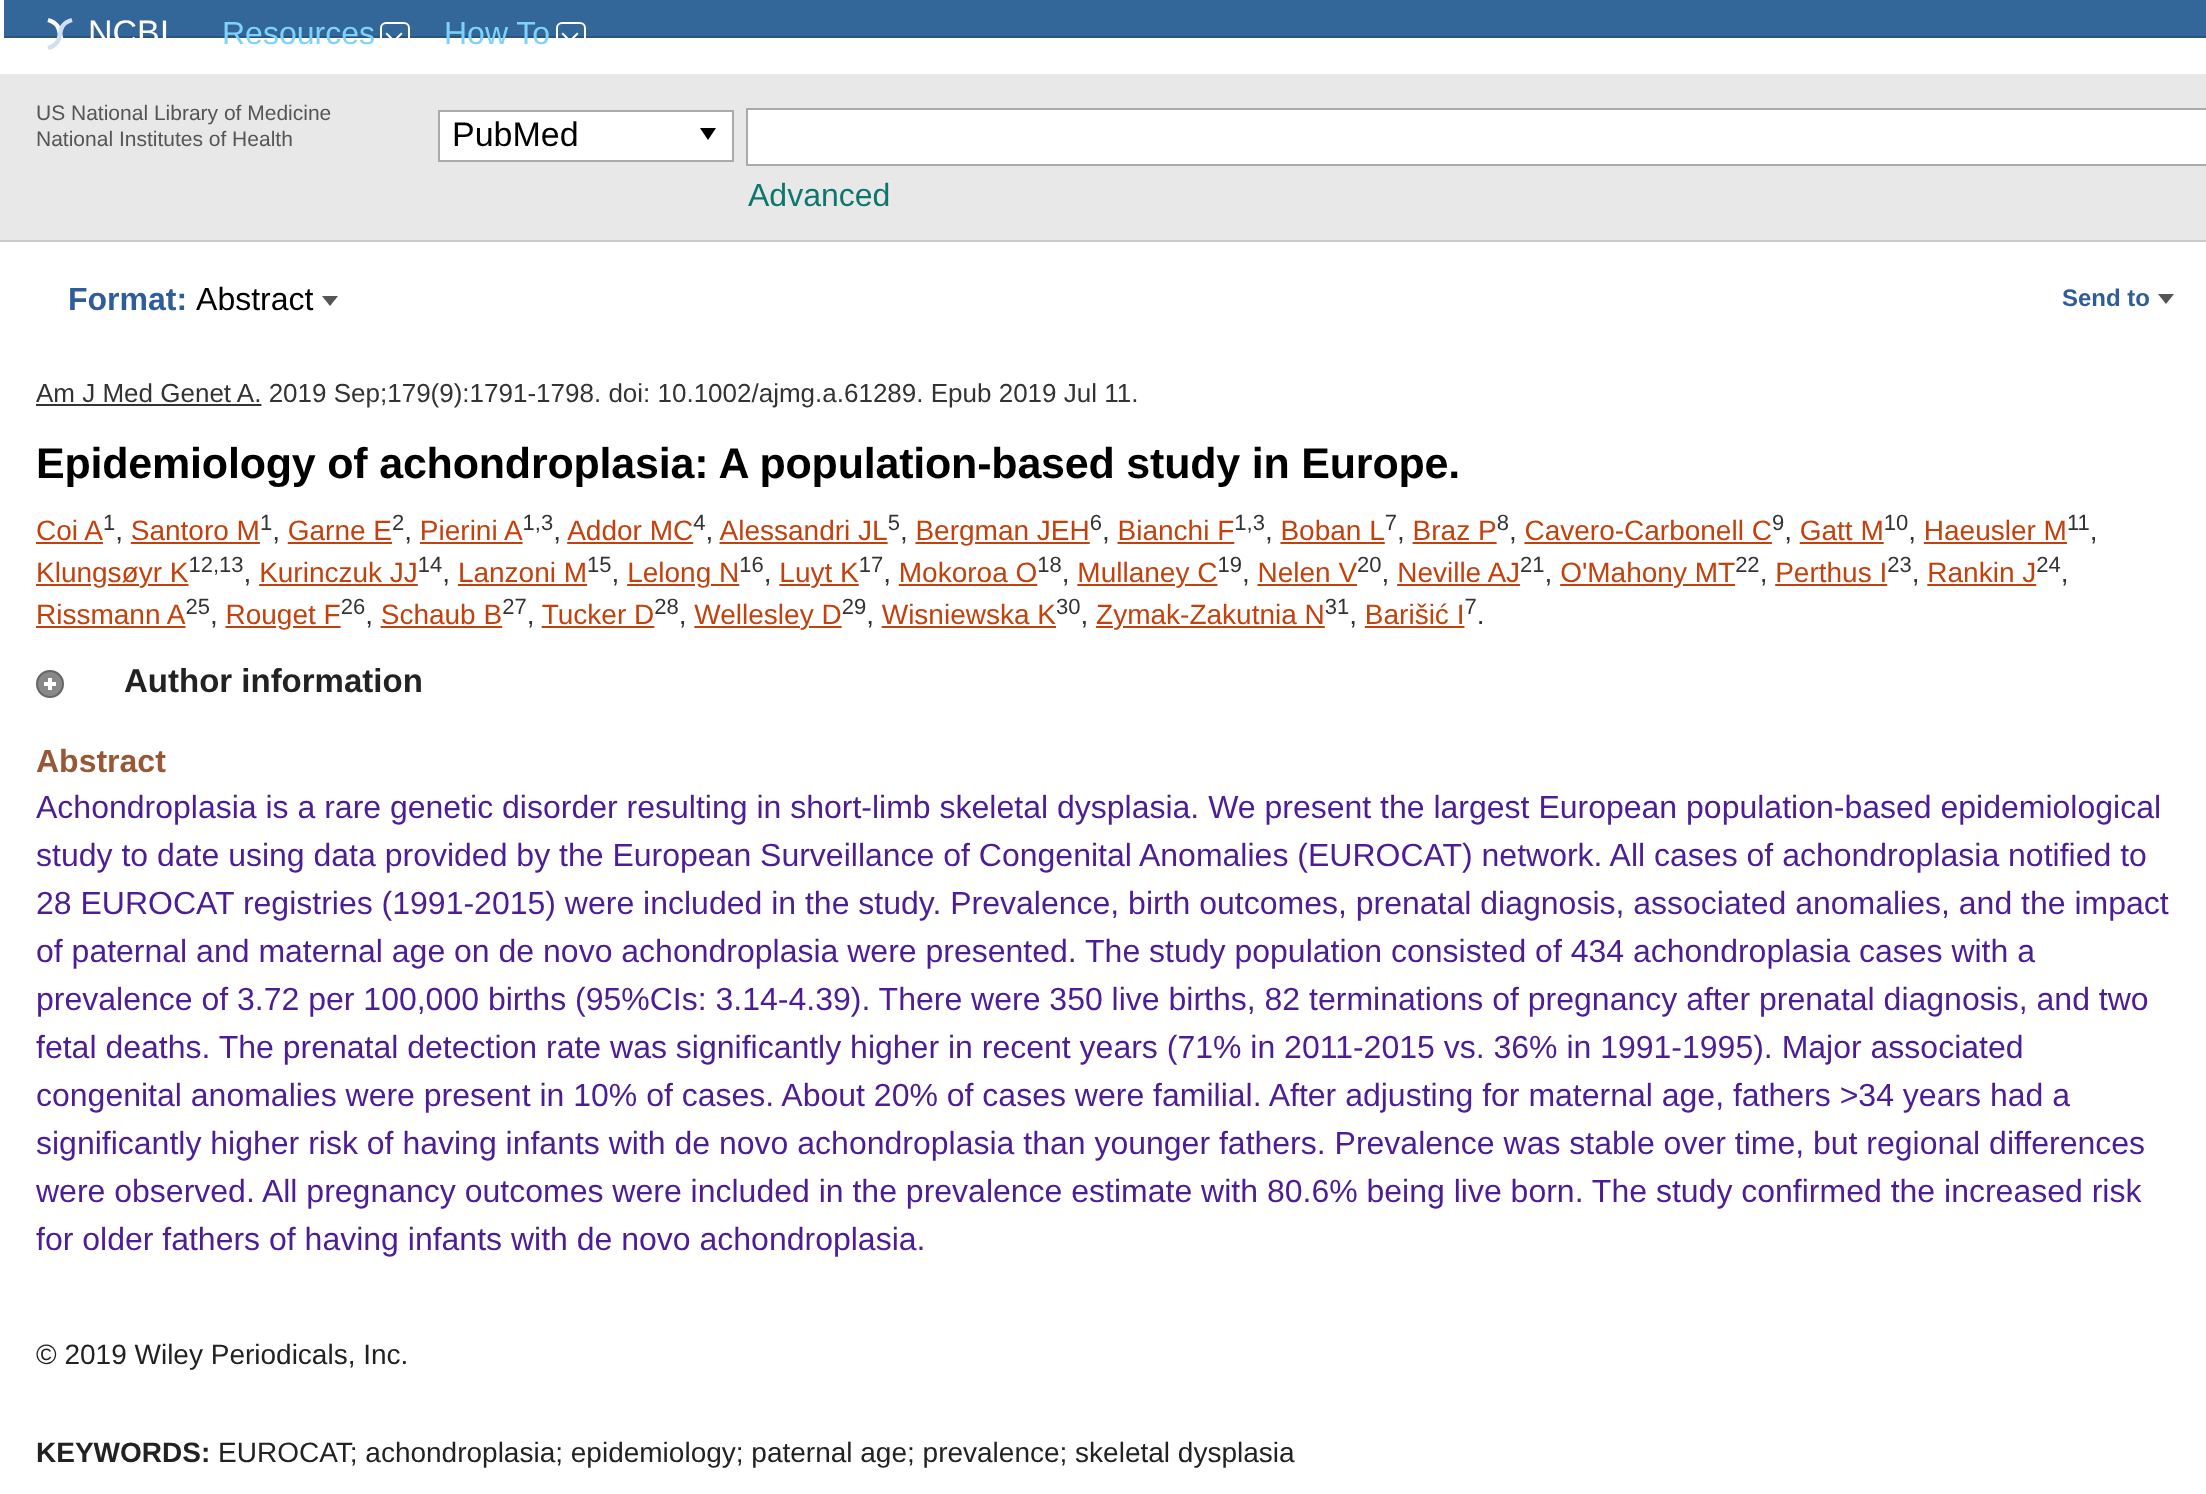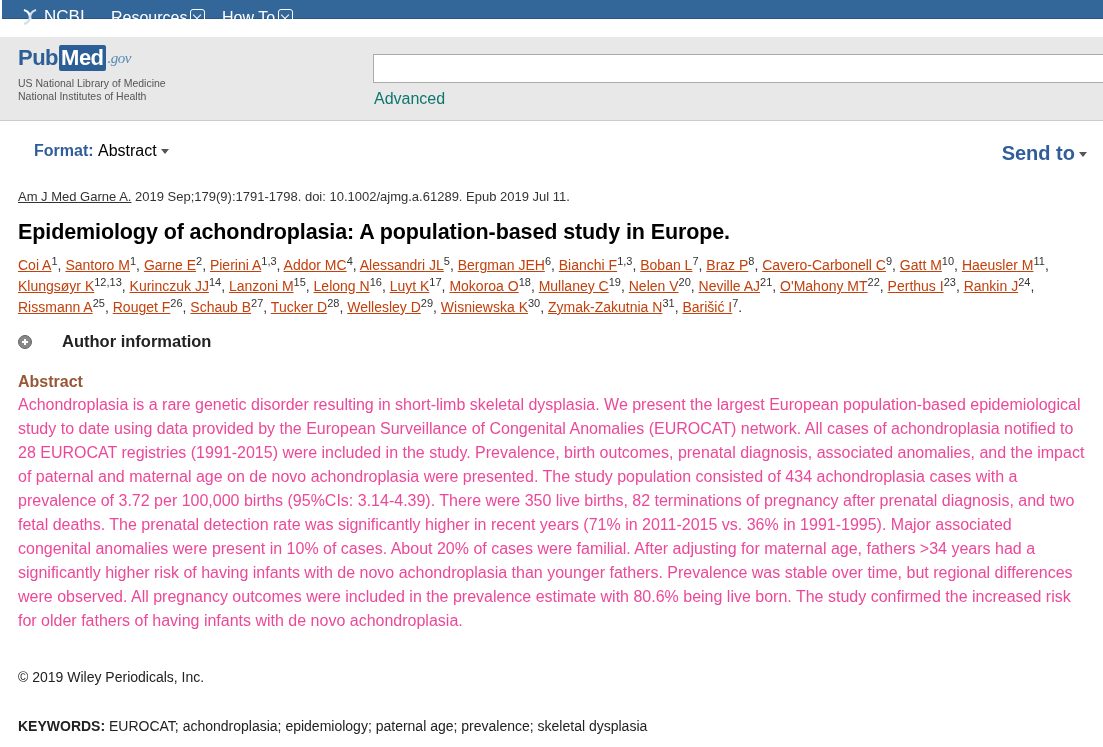--- a/index.html
+++ b/index.html
@@ -3,60 +3,60 @@
 <meta charset="utf-8">
 <style>
   * { box-sizing: border-box; margin: 0; padding: 0; }
   html, body { width: 1103px; height: 747px; overflow: hidden; background: #fff; }
   body { font-family: "Liberation Sans", "DejaVu Sans", sans-serif; color: #000; position: relative; }
 
   
   .ncbi-bar { position: absolute; left: 2px; top: 0; width: 1103px; height: 19px; background: #336699; border-bottom: 1px solid #2a5580; }
   .ncbi-logo { position: absolute; left: 18px; top: 7px; display: flex; align-items: center; color: #fff; font-size: 17px; }
   .ncbi-logo .s-icon { width: 20px; height: 20px; margin-right: 4px; }
-  .ncbi-menu { position: absolute; top: 9px; display: flex; align-items: flex-start; color: #ffffff; font-size: 16px; }
+  .ncbi-menu { position: absolute; top: 9px; display: flex; align-items: center; color: #7dd3fc; font-size: 16px; }
   .ncbi-menu .dd { display: inline-block; width: 15px; height: 15px; border: 1.5px solid #fff; border-radius: 3px; margin-left: 3px; position: relative; }
   .ncbi-menu .dd::after { content: ""; position: absolute; left: 3px; top: 2px; width: 5px; height: 5px; border-right: 1.5px solid #fff; border-bottom: 1.5px solid #fff; transform: rotate(45deg); }
 
   
   .search-band { position: absolute; left: 0; top: 37px; width: 1103px; height: 84px; background: #e8e8e8; border-bottom: 1px solid #ccc; }
   .pubmed-logo { position: absolute; left: 18px; top: 8px; }
   .pm-word { font-size: 22px; font-weight: bold; color: #2c5f95; letter-spacing: -0.5px; display: flex; align-items: flex-end; line-height: 26px; }
   .pm-word .pm-m { background: #2c5f95; color: #fff; padding: 0 2px; margin: 0 1px; border-radius: 2px; position: relative; }
   .pm-word .gov { font-size: 15px; font-weight: normal; font-style: italic; color: #5a8ab5; font-family: "Liberation Serif", serif; margin-left: 1px; }
   .pm-sub { font-size: 10.5px; color: #555; line-height: 13px; margin-top: 6px; }
   .db-select { position: absolute; left: 219px; top: 18px; width: 148px; height: 26px; background: #fff; border: 1px solid #aaa; font-size: 17px; padding: 2px 6px; color: #000; }
   .db-select .arrow { position: absolute; right: 8px; top: 8px; width: 0; height: 0; border-left: 4px solid transparent; border-right: 4px solid transparent; border-top: 6px solid #000; }
   .search-input { position: absolute; left: 373px; top: 17px; width: 740px; height: 29px; background: #fff; border: 1px solid #aaa; }
   .advanced-link { position: absolute; left: 374px; top: 53px; font-size: 16px; color: #0f766e; }
 
   
   .format-row { position: absolute; left: 18px; top: 142px; font-size: 16px; color: #2f5d9a; margin-left: 16px; }
   .format-row .label { font-weight: bold; color: #2f5d9a; }
   .format-row .val { color: #000; }
   .caret { display: inline-block; width: 0; height: 0; border-left: 4px solid transparent; border-right: 4px solid transparent; border-top: 5px solid #555; vertical-align: middle; margin-left: 4px; }
-  .sendto { position: absolute; right: 16px; top: 142px; font-size: 20px; font-weight: bold; color: #2f5d9a; }
+  .sendto { position: absolute; right: 16px; top: 142px; font-size: 12px; font-weight: bold; color: #2f5d9a; }
 
   
   .citation { position: absolute; left: 18px; top: 189px; font-size: 13px; color: #333; }
   .citation .journal { color: #333; text-decoration: underline; }
 
   .title { position: absolute; left: 18px; top: 220px; font-size: 21.5px; font-weight: bold; color: #000; letter-spacing: -0.1px; }
 
   .authors { position: absolute; left: 18px; top: 255px; width: 1070px; font-size: 14px; line-height: 21px; color: #333; }
   .authors .au { color: #c2410c; text-decoration: underline; margin-top: 18px; }
   .authors sup { font-size: 11px; vertical-align: 5px; line-height: 0; }
 
   .author-info { position: absolute; left: 18px; top: 332px; font-size: 16.5px; font-weight: bold; color: #222; display: flex; align-items: center; gap: 24px; }
   .plus-icon { width: 14px; height: 14px; border-radius: 50%; background: #888; border: 1px solid #666; margin-right: 6px; position: relative; }
   .plus-icon::before { content: ""; position: absolute; left: 3px; top: 5.5px; width: 6px; height: 1.6px; background: #fff; }
   .plus-icon::after { content: ""; position: absolute; left: 5.2px; top: 3px; width: 1.6px; height: 6px; background: #fff; }
 
   .abstract-head { position: absolute; left: 18px; top: 373px; font-size: 16px; font-weight: bold; color: #985735; }
-  .abstract-body { position: absolute; left: 18px; top: 393px; width: 1070px; font-size: 16px; line-height: 24px; color: #ec4899; }
+  .abstract-body { position: absolute; left: 18px; top: 393px; width: 1070px; font-size: 16px; line-height: 24px; color: #4c1d95; }
 
   .copyright { position: absolute; left: 18px; top: 669px; font-size: 14px; color: #222; }
 
   .keywords { position: absolute; left: 18px; top: 718px; font-size: 14px; color: #222; }
   .keywords .kw-label { font-weight: bold; text-align: right; }
 </style>
 </head>
 <body>
 
 <div class="ncbi-bar">
@@ -72,43 +72,42 @@
     <span class="dd"></span>
   </div>
   <div class="ncbi-menu" style="left:220px;">
     <span>How To</span>
     <span class="dd"></span>
   </div>
 </div>
 
 <div class="search-band">
   <div class="pubmed-logo">
-    <div class="pm-word">
-      <span>Pub</span>
-        <span class="pm-m">Med</span>
-        <span class="gov">.gov</span>
-    </div>
     <div class="pm-sub">
       <div>US National Library of Medicine</div>
       <div>National Institutes of Health</div>
     </div>
+  </div>
+  <div class="db-select">
+    <span>PubMed</span>
+    <span class="arrow"></span>
   </div>
   <input class="search-input" type="text" value="" style="">
   <a class="advanced-link">Advanced</a>
 </div>
 
 <div class="format-row">
   <span class="label">Format</span><span class="label">: </span><span class="val">Abstract</span><span class="caret"></span>
 </div>
 <div class="sendto">
   <span>Send to</span><span class="caret"></span>
 </div>
 
 <div class="citation">
-  <a class="journal">Am J Med Garne A.</a><span> 2019 Sep;179(9):1791-1798. doi: 10.1002/ajmg.a.61289. Epub 2019 Jul 11.</span>
+  <a class="journal">Am J Med Genet A.</a><span> 2019 Sep;179(9):1791-1798. doi: 10.1002/ajmg.a.61289. Epub 2019 Jul 11.</span>
 </div>
 
 <h1 class="title">Epidemiology of achondroplasia: A population-based study in Europe.</h1>
 
 <div class="authors" id="authors"><a class="au">Coi A</a><sup>1</sup>, <a class="au">Santoro M</a><sup>1</sup>, <a class="au">Garne E</a><sup>2</sup>, <a class="au">Pierini A</a><sup>1,3</sup>, <a class="au">Addor MC</a><sup>4</sup>, <a class="au">Alessandri JL</a><sup>5</sup>, <a class="au">Bergman JEH</a><sup>6</sup>, <a class="au">Bianchi F</a><sup>1,3</sup>, <a class="au">Boban L</a><sup>7</sup>, <a class="au">Braz P</a><sup>8</sup>, <a class="au">Cavero-Carbonell C</a><sup>9</sup>, <a class="au">Gatt M</a><sup>10</sup>, <a class="au">Haeusler M</a><sup>11</sup>, <a class="au">Klungsøyr K</a><sup>12,13</sup>, <a class="au">Kurinczuk JJ</a><sup>14</sup>, <a class="au">Lanzoni M</a><sup>15</sup>, <a class="au">Lelong N</a><sup>16</sup>, <a class="au">Luyt K</a><sup>17</sup>, <a class="au">Mokoroa O</a><sup>18</sup>, <a class="au">Mullaney C</a><sup>19</sup>, <a class="au">Nelen V</a><sup>20</sup>, <a class="au">Neville AJ</a><sup>21</sup>, <a class="au">O'Mahony MT</a><sup>22</sup>, <a class="au">Perthus I</a><sup>23</sup>, <a class="au">Rankin J</a><sup>24</sup>, <a class="au">Rissmann A</a><sup>25</sup>, <a class="au">Rouget F</a><sup>26</sup>, <a class="au">Schaub B</a><sup>27</sup>, <a class="au">Tucker D</a><sup>28</sup>, <a class="au">Wellesley D</a><sup>29</sup>, <a class="au">Wisniewska K</a><sup>30</sup>, <a class="au">Zymak-Zakutnia N</a><sup>31</sup>, <a class="au">Barišić I</a><sup>7</sup>.</div>
 
 <div class="author-info">
   <span class="plus-icon"></span>
   <span>Author information</span>
 </div>

